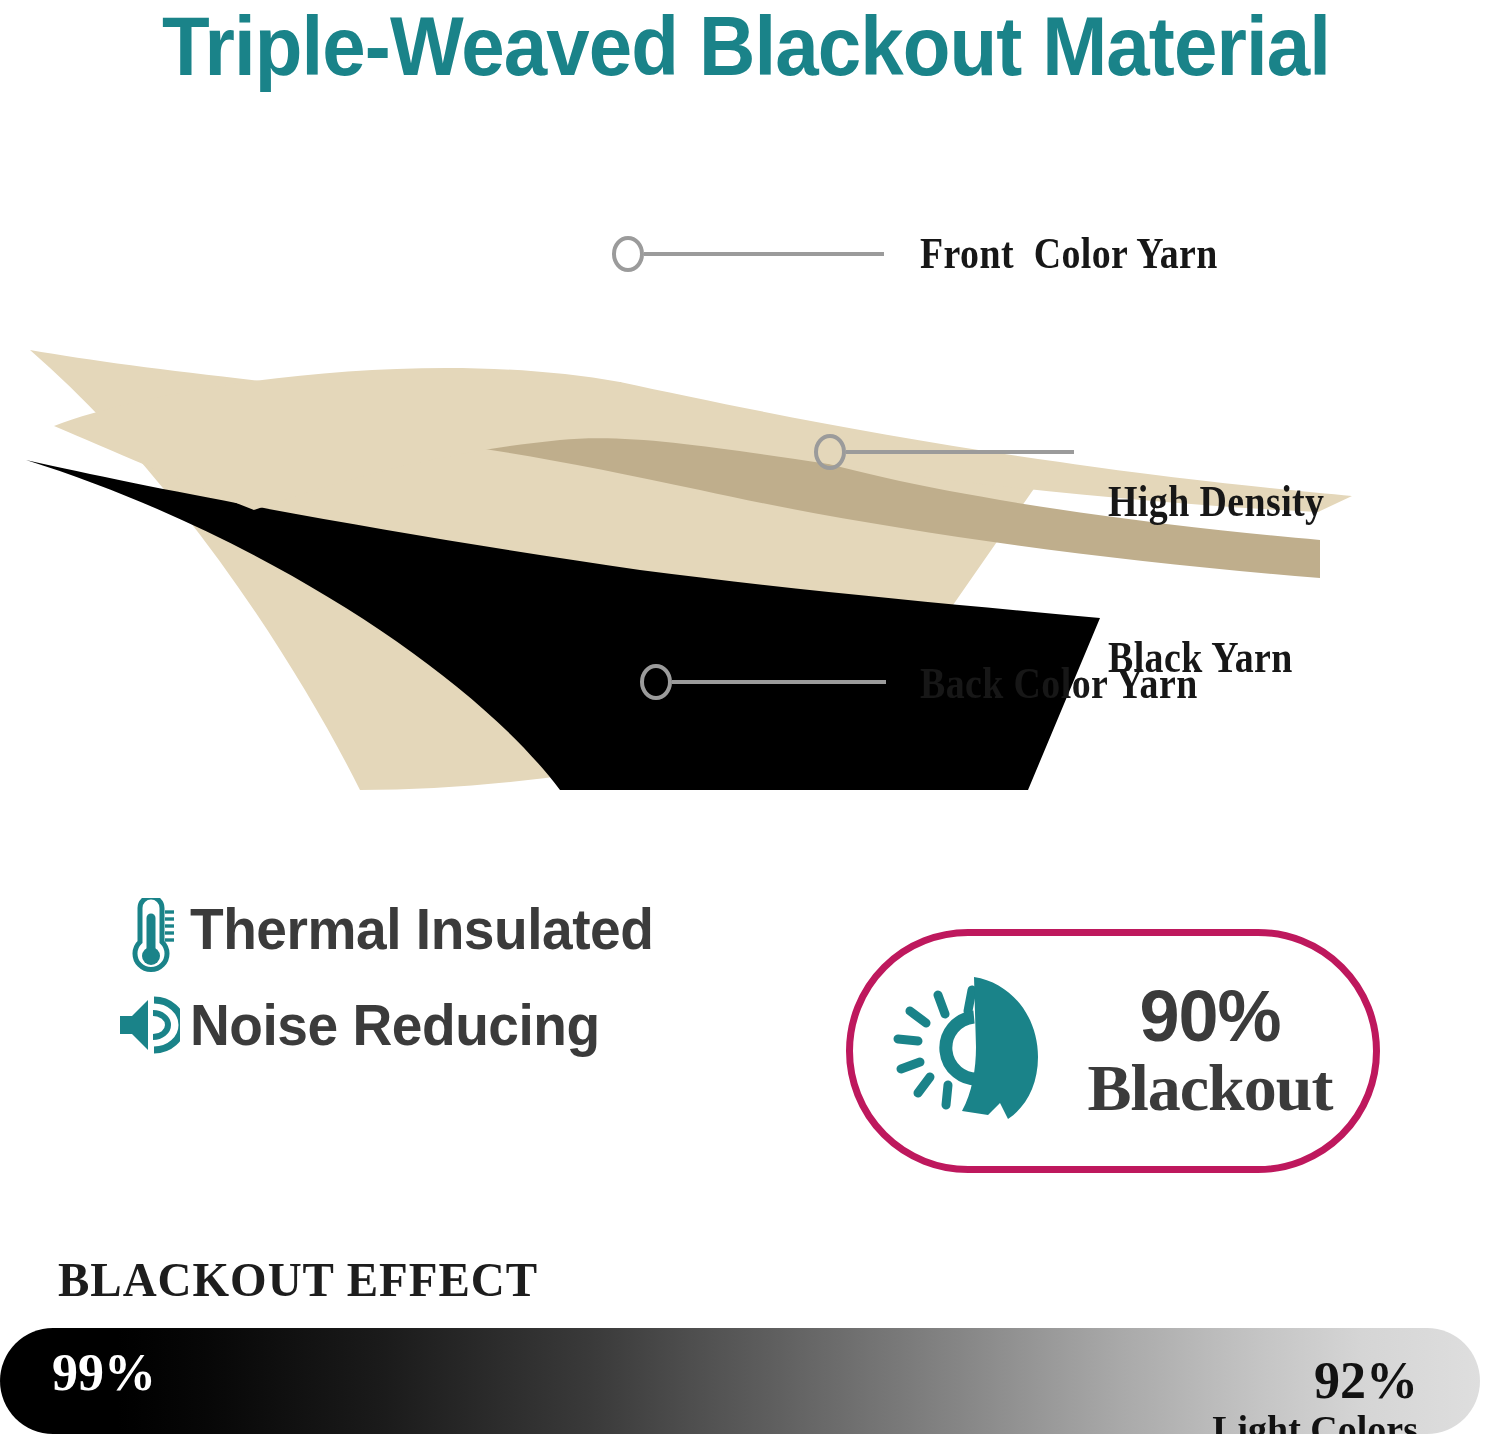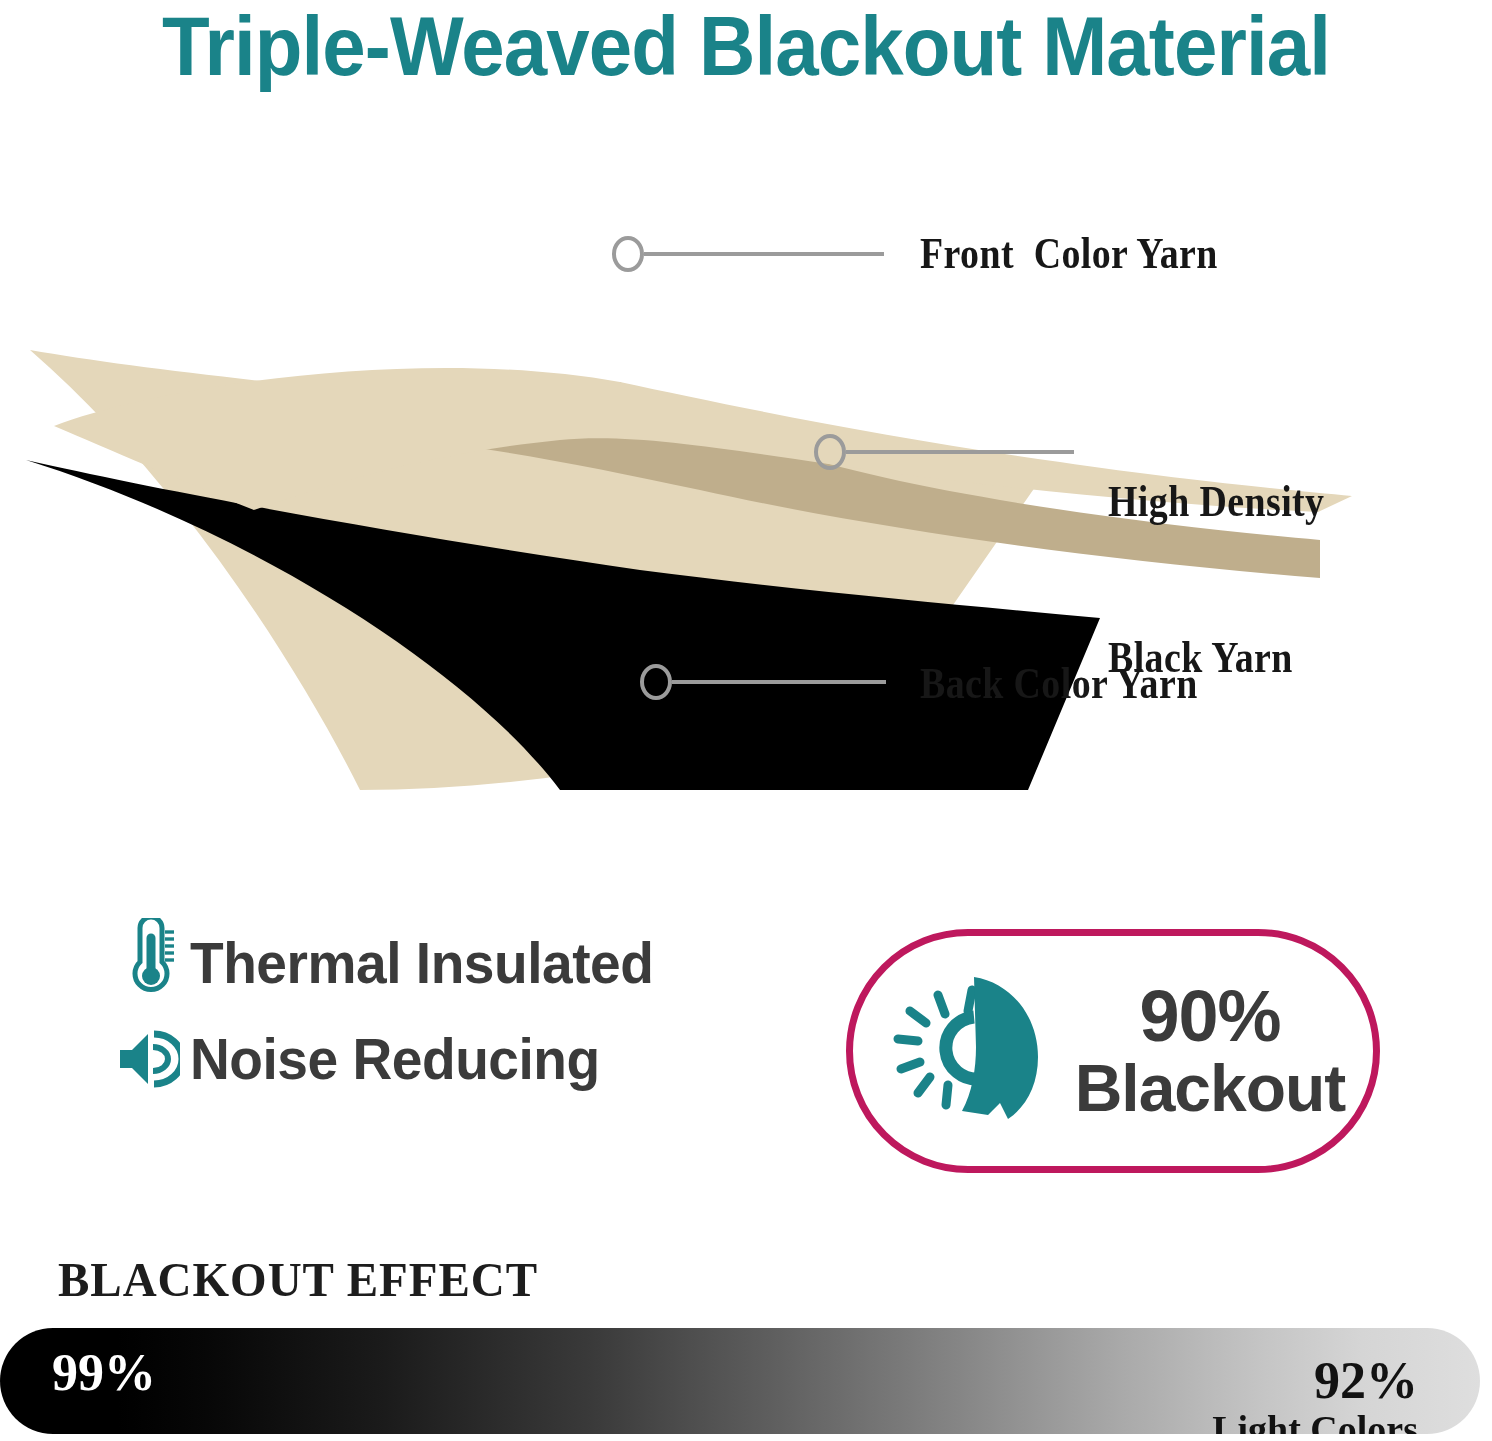--- a/index.html
+++ b/index.html
@@ -66,21 +66,21 @@
 
   
   #features {
     position: absolute;
     left: 104px;
     top: 898px;
     width: 720px;
   }
   .feature-row {
     display: flex;
-    align-items: flex-end;
+    align-items: flex-start;
     height: 96px;
   }
   .feature-icon {
     width: 86px;
     flex: 0 0 86px;
     display: flex;
     align-items: center;
     justify-content: center;
   }
   .feature-label {
@@ -124,21 +124,21 @@
   }
   #badge-pct {
     font-family: "Liberation Sans", sans-serif;
     font-weight: bold;
     font-size: 72px;
     line-height: 74px;
     color: #3b3b3b;
     letter-spacing: -1px;
   }
   #badge-word {
-    font-family: Liberation Sans, sans-serif;
+    font-family: Liberation Serif, serif;
     font-weight: bold;
     font-size: 66px;
     line-height: 70px;
     color: #3b3b3b;
     letter-spacing: -1px;
   }
 
   
   #effect-heading {
     position: absolute;

